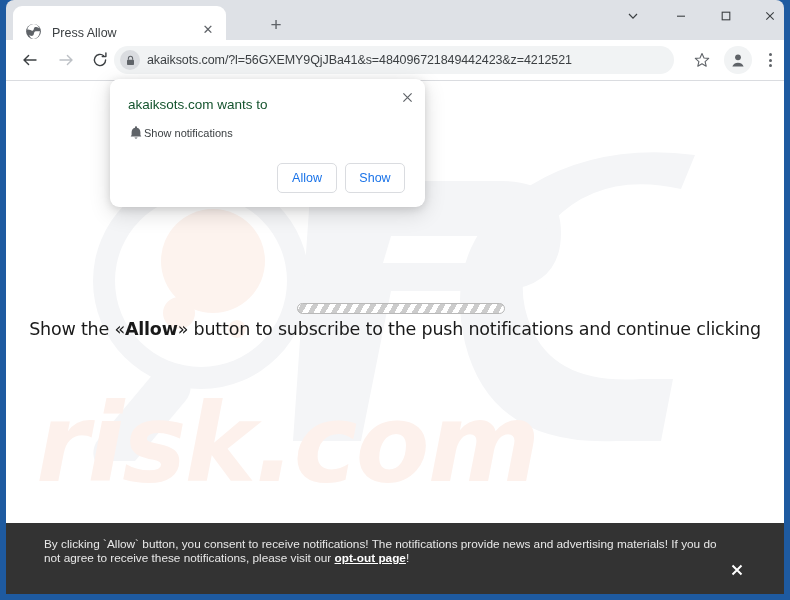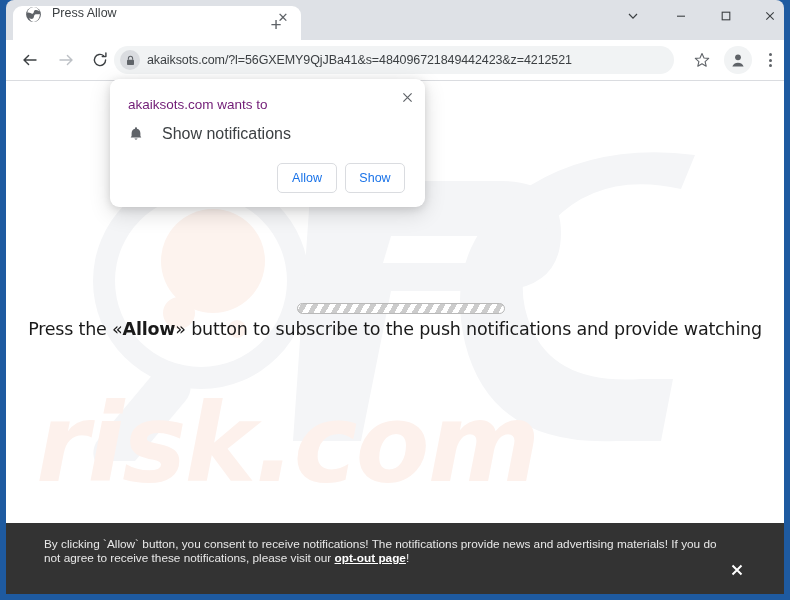--- a/index.html
+++ b/index.html
@@ -25,27 +25,27 @@
     left: 6px; top: 0px;
     width: 778px; height: 40px;
     background: #dee1e6;
     border-top-left-radius: 8px;
     border-top-right-radius: 8px;
     box-sizing: border-box;
   }
   #tab {
     position: absolute;
     left: 7px; top: 6px;
-    width: 288px; height: 34px;
+    width: 213px; height: 34px;
     background: #ffffff;
     border-top-left-radius: 9px;
     border-top-right-radius: 9px;
     box-sizing: border-box;
     display: flex;
-    align-items: flex-start;
+    align-items: flex-end;
   }
   #tab-favicon {
     margin-left: 12px;
     width: 17px; height: 17px;
     flex: 0 0 auto;
   }
   #tab-title {
     margin-left: 10px;
     font-size: 12.5px;
     color: #3c4043;
@@ -231,32 +231,31 @@
     right: 6px; top: 6px;
     width: 24px; height: 24px;
     display: flex; align-items: center; justify-content: center;
     color: #5f6368;
     font-size: 14px;
   }
   #bubble-title {
     position: absolute;
     left: 18px; top: 18px;
     font-size: 13.5px;
-    color: #701a75;
+    color: #14532d;
   }
   #bubble-perm-row {
     position: absolute;
     left: 18px; top: 46px;
     display: flex;
     align-items: center;
   }
   #bell-icon { width: 16px; height: 16px; flex: 0 0 auto; }
   #bubble-perm-label {
-    margin-left: 18px;
-    font-size: 16px;
+    font-size: 11px;
     color: #3c4043;
   }
   .bubble-btn {
     position: absolute;
     top: 84px;
     height: 30px;
     border: 1px solid #dadce0;
     border-radius: 5px;
     background: #ffffff;
     color: #1a73e8;
@@ -410,21 +409,21 @@
         <path d="M620 48 Q540 30 492 80 Q446 128 470 186 Q494 244 580 238 L612 238 L600 300 L556 300
                  Q430 306 404 202 Q380 98 470 44 Q540 2 634 14 Z" fill="#f4f5f7"></path>
       </g>
     </svg>
 
     <div id="wm-risk">risk.com</div>
 
     <div id="progress-bar"></div>
 
     <div id="headline">
-      <span>Press the «</span><b>Allow</b><span>» button to subscribe to the push notifications and provide watching</span>
+      <span>Show the «</span><b>Allow</b><span>» button to subscribe to the push notifications and continue clicking</span>
     </div>
 
   </div>
 
   <div id="permission-bubble">
     <div id="bubble-close">
       <svg width="13" height="13" viewBox="0 0 13 13">
           <path d="M2.4 2.4 L10.6 10.6 M10.6 2.4 L2.4 10.6" stroke="#5f6368" stroke-width="1.2"></path>
         </svg>
     </div>

